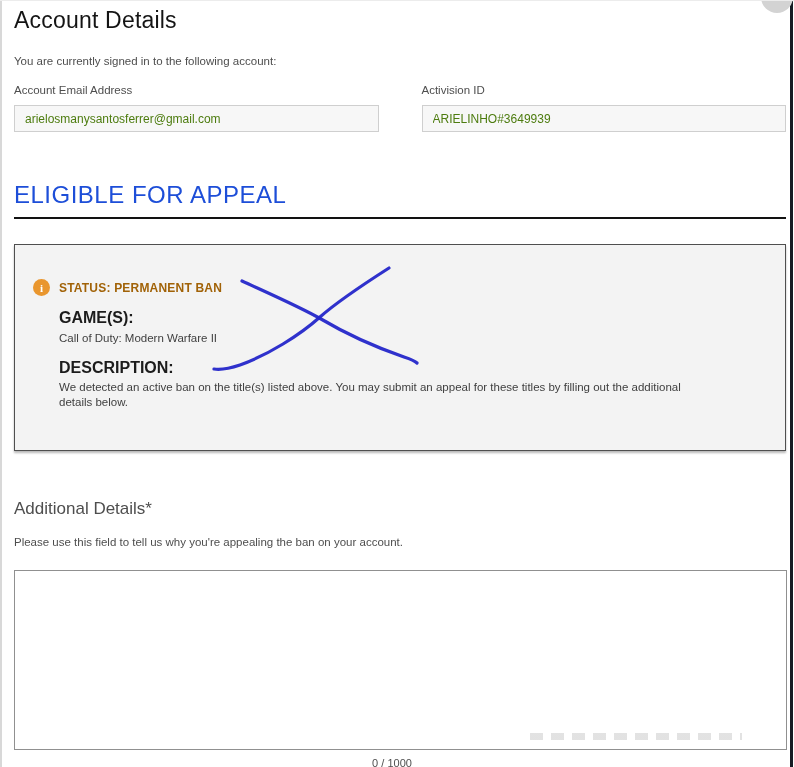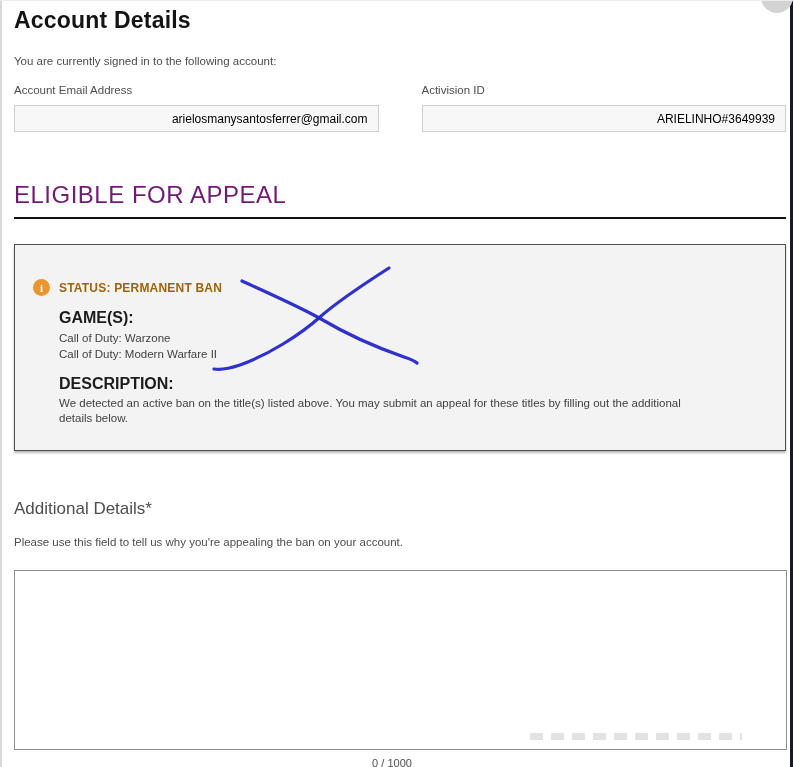--- a/index.html
+++ b/index.html
@@ -14,21 +14,21 @@
     border-top: 1px solid #ececec;
   }
   .page {
     position: absolute; inset: 0;
     border-left: 2px solid #d8d8d8;
     padding: 0 8px 0 12px;
   }
   .page-title {
     margin: 6px 0 0 0;
     font-size: 23px;
-    font-weight: bold;
+    font-weight: normal;
     color: #141414;
     letter-spacing: 0.2px;
   }
   .signed-in-text {
     margin: 21px 0 0 0;
     font-size: 11.5px;
     color: #4e4e4e;
   }
   .fields-row {
     display: flex;
@@ -41,31 +41,30 @@
     font-size: 11.5px;
     color: #4e4e4e;
     margin-bottom: 9px;
   }
   .field-input {
     width: 100%;
     height: 27px;
     background: #f7f7f7;
     border: 1px solid #cfcfcf;
     font-size: 12px;
-    color: #000000;
+    color: #4d7c0f;
     padding: 0 10px;
     font-family: inherit;
     outline: none;
-    text-align: right;
   }
   .section-heading {
     margin: 49px 0 0 0;
     font-size: 24px;
     font-weight: 400;
-    color: #701a75;
+    color: #1d4ed8;
     letter-spacing: 0.5px;
   }
   .section-rule {
     border: none;
     border-top: 2px solid #121212;
     margin: 8px 0 0 0;
   }
   .status-box {
     margin-top: 25px;
     height: 207px;
@@ -203,21 +202,20 @@
 
   <div class="status-box">
     <div class="status-inner">
       <div class="status-row">
         <span class="info-icon">i</span>
         <span class="status-title">STATUS: PERMANENT BAN</span>
       </div>
       <div class="status-body">
         <p class="bold-label">GAME(S):</p>
         <div class="games-list">
-          <p class="game-line">Call of Duty: Warzone</p>
           <p class="game-line">Call of Duty: Modern Warfare II</p>
         </div>
         <p class="bold-label desc-label">DESCRIPTION:</p>
         <p class="desc-text">We detected an active ban on the title(s) listed above. You may submit an appeal for these titles by filling out the additional details below.</p>
       </div>
     </div>
   </div>
 
   <p class="additional-label">Additional Details*</p>
   <p class="additional-helper">Please use this field to tell us why you're appealing the ban on your account.</p>

